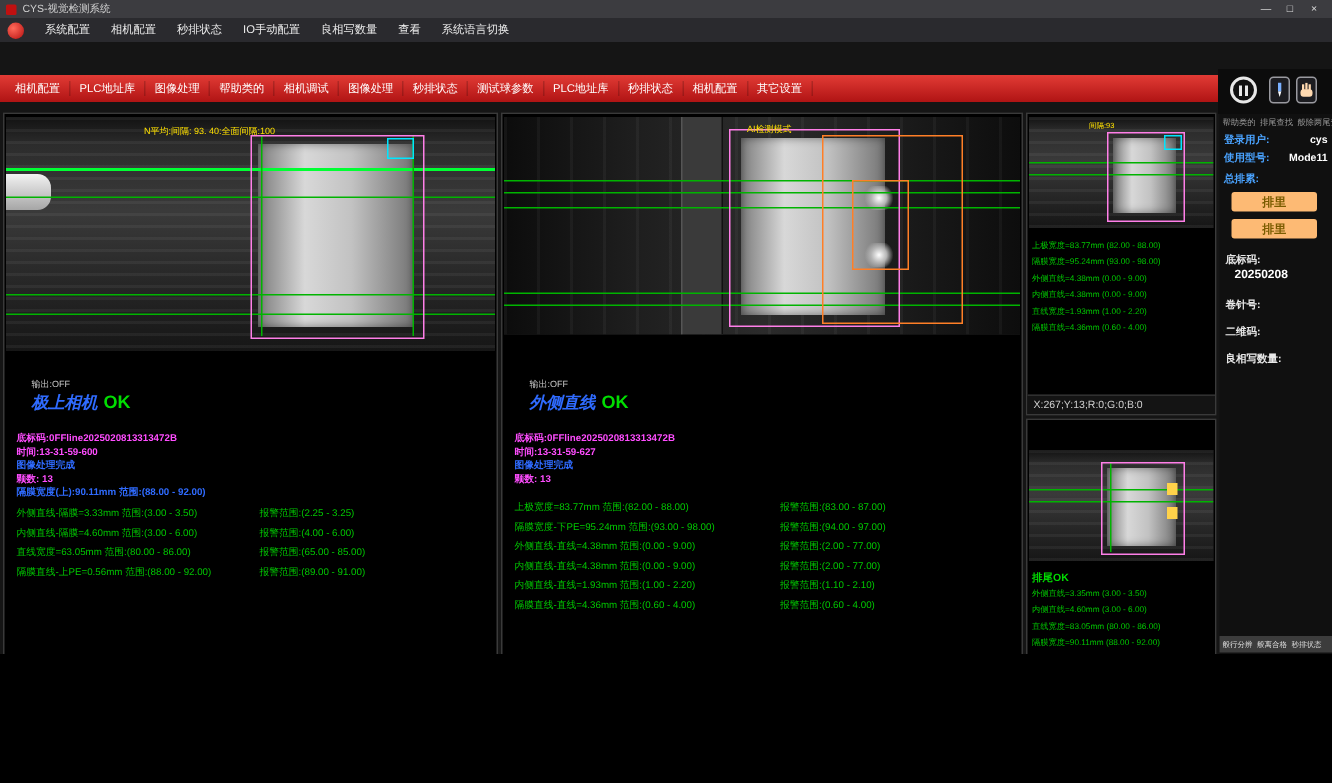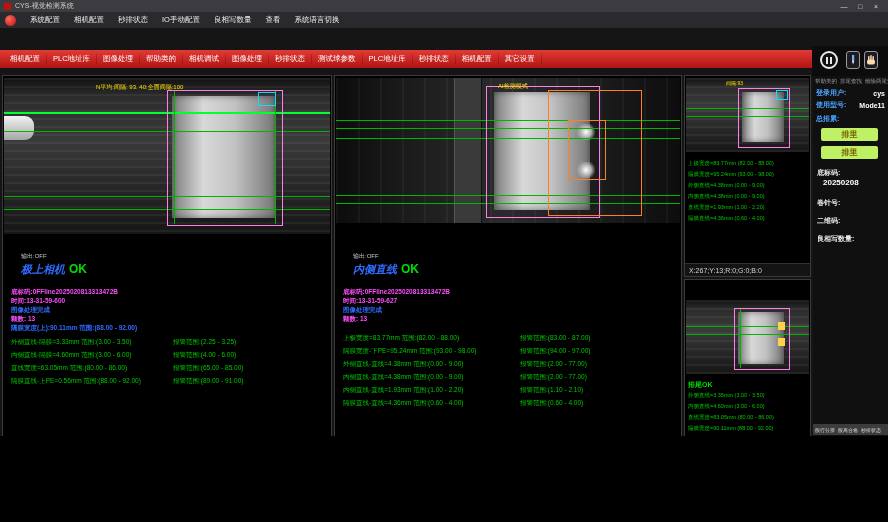--- a/index.html
+++ b/index.html
@@ -69,21 +69,21 @@
   .cam-status{position:absolute;left:0;right:0;bottom:0;height:14px;background:#141414;border-top:1px solid #303030;
               color:#d0d0d0;font-size:7px;line-height:13px;padding-left:4px;box-sizing:border-box;}
 
   
   .rpanel{position:absolute;left:813px;top:76px;width:75px;height:426px;background:#101010;}
   .minitabs{position:absolute;left:2px;top:2px;display:flex;gap:3px;font-size:5.5px;color:#9a9a9a;white-space:nowrap;}
   .rp-row{position:absolute;left:3px;right:3px;display:flex;justify-content:space-between;align-items:center;
           font-size:7px;color:#ddd;white-space:nowrap;}
   .rp-label-blue{color:#4aa3ff;font-weight:bold;}
   .rp-val{color:#fff;font-weight:bold;}
-  .ybtn{position:absolute;left:8px;width:57px;height:13px;background:#bef264;color:#7a5c00;font-size:8px;font-weight:bold;
+  .ybtn{position:absolute;left:8px;width:57px;height:13px;background:#fdba74;color:#7a5c00;font-size:8px;font-weight:bold;
         display:flex;align-items:center;justify-content:center;border-radius:2px;}
   .rp-field{position:absolute;left:4px;font-size:7px;color:#e8e8e8;font-weight:bold;white-space:nowrap;}
   .rp-fieldval{position:absolute;left:10px;font-size:8px;color:#fff;font-weight:bold;white-space:nowrap;text-align:right;}
   .stats-tabs{position:absolute;left:0;right:0;height:11px;background:#3c3c3c;display:flex;align-items:center;gap:3px;
               padding-left:2px;font-size:5px;color:#ddd;white-space:nowrap;}
   .stat-line{position:absolute;left:3px;font-size:5.8px;color:#e6e6e6;white-space:nowrap;}
 
   
   .taskbar{position:absolute;left:0;top:506px;width:888px;height:16px;background:#242428;
            display:flex;align-items:center;gap:8px;padding-left:3px;box-sizing:border-box;}
@@ -203,21 +203,21 @@
       <div class="gline" style="top:60px;"></div>
       <div class="gline" style="top:117px;"></div>
       <div class="gline" style="top:125px;"></div>
       <div class="pinkbox" style="left:150px;top:8px;width:112px;height:130px;"></div>
       <div class="orangebox" style="left:212px;top:12px;width:92px;height:124px;"></div>
       <div class="orangebox" style="left:232px;top:42px;width:36px;height:58px;"></div>
       <span class="ov-yellow" style="left:162px;top:4px;">AI检测模式</span>
     </div>
     <span class="cam-text white-sm" style="left:18px;top:176px;">输出:OFF</span>
     <div class="abs" style="left:18px;top:183px;">
-      <span class="cam-title">内侧直线</span><span class="cam-ok">OK</span>
+      <span class="cam-title">外侧直线</span><span class="cam-ok">OK</span>
     </div>
     <span class="cam-text magenta" style="left:8px;top:212px;">底标码:0FFline2025020813313472B</span>
     <span class="cam-text magenta" style="left:8px;top:221px;">时间:13-31-59-627</span>
     <span class="cam-text blue" style="left:8px;top:230px;">图像处理完成</span>
     <span class="cam-text magenta" style="left:8px;top:239px;">颗数: 13</span>
     <span class="mtext" style="top:258px;">上极宽度=83.77mm 范围:(82.00 - 88.00)</span>
     <span class="malarm" style="left:185px;top:258px;">报警范围:(83.00 - 87.00)</span>
     <span class="mtext" style="top:271px;">隔膜宽度-下PE=95.24mm 范围:(93.00 - 98.00)</span>
     <span class="malarm" style="left:185px;top:271px;">报警范围:(94.00 - 97.00)</span>
     <span class="mtext" style="top:284px;">外侧直线-直线=4.38mm 范围:(0.00 - 9.00)</span>

